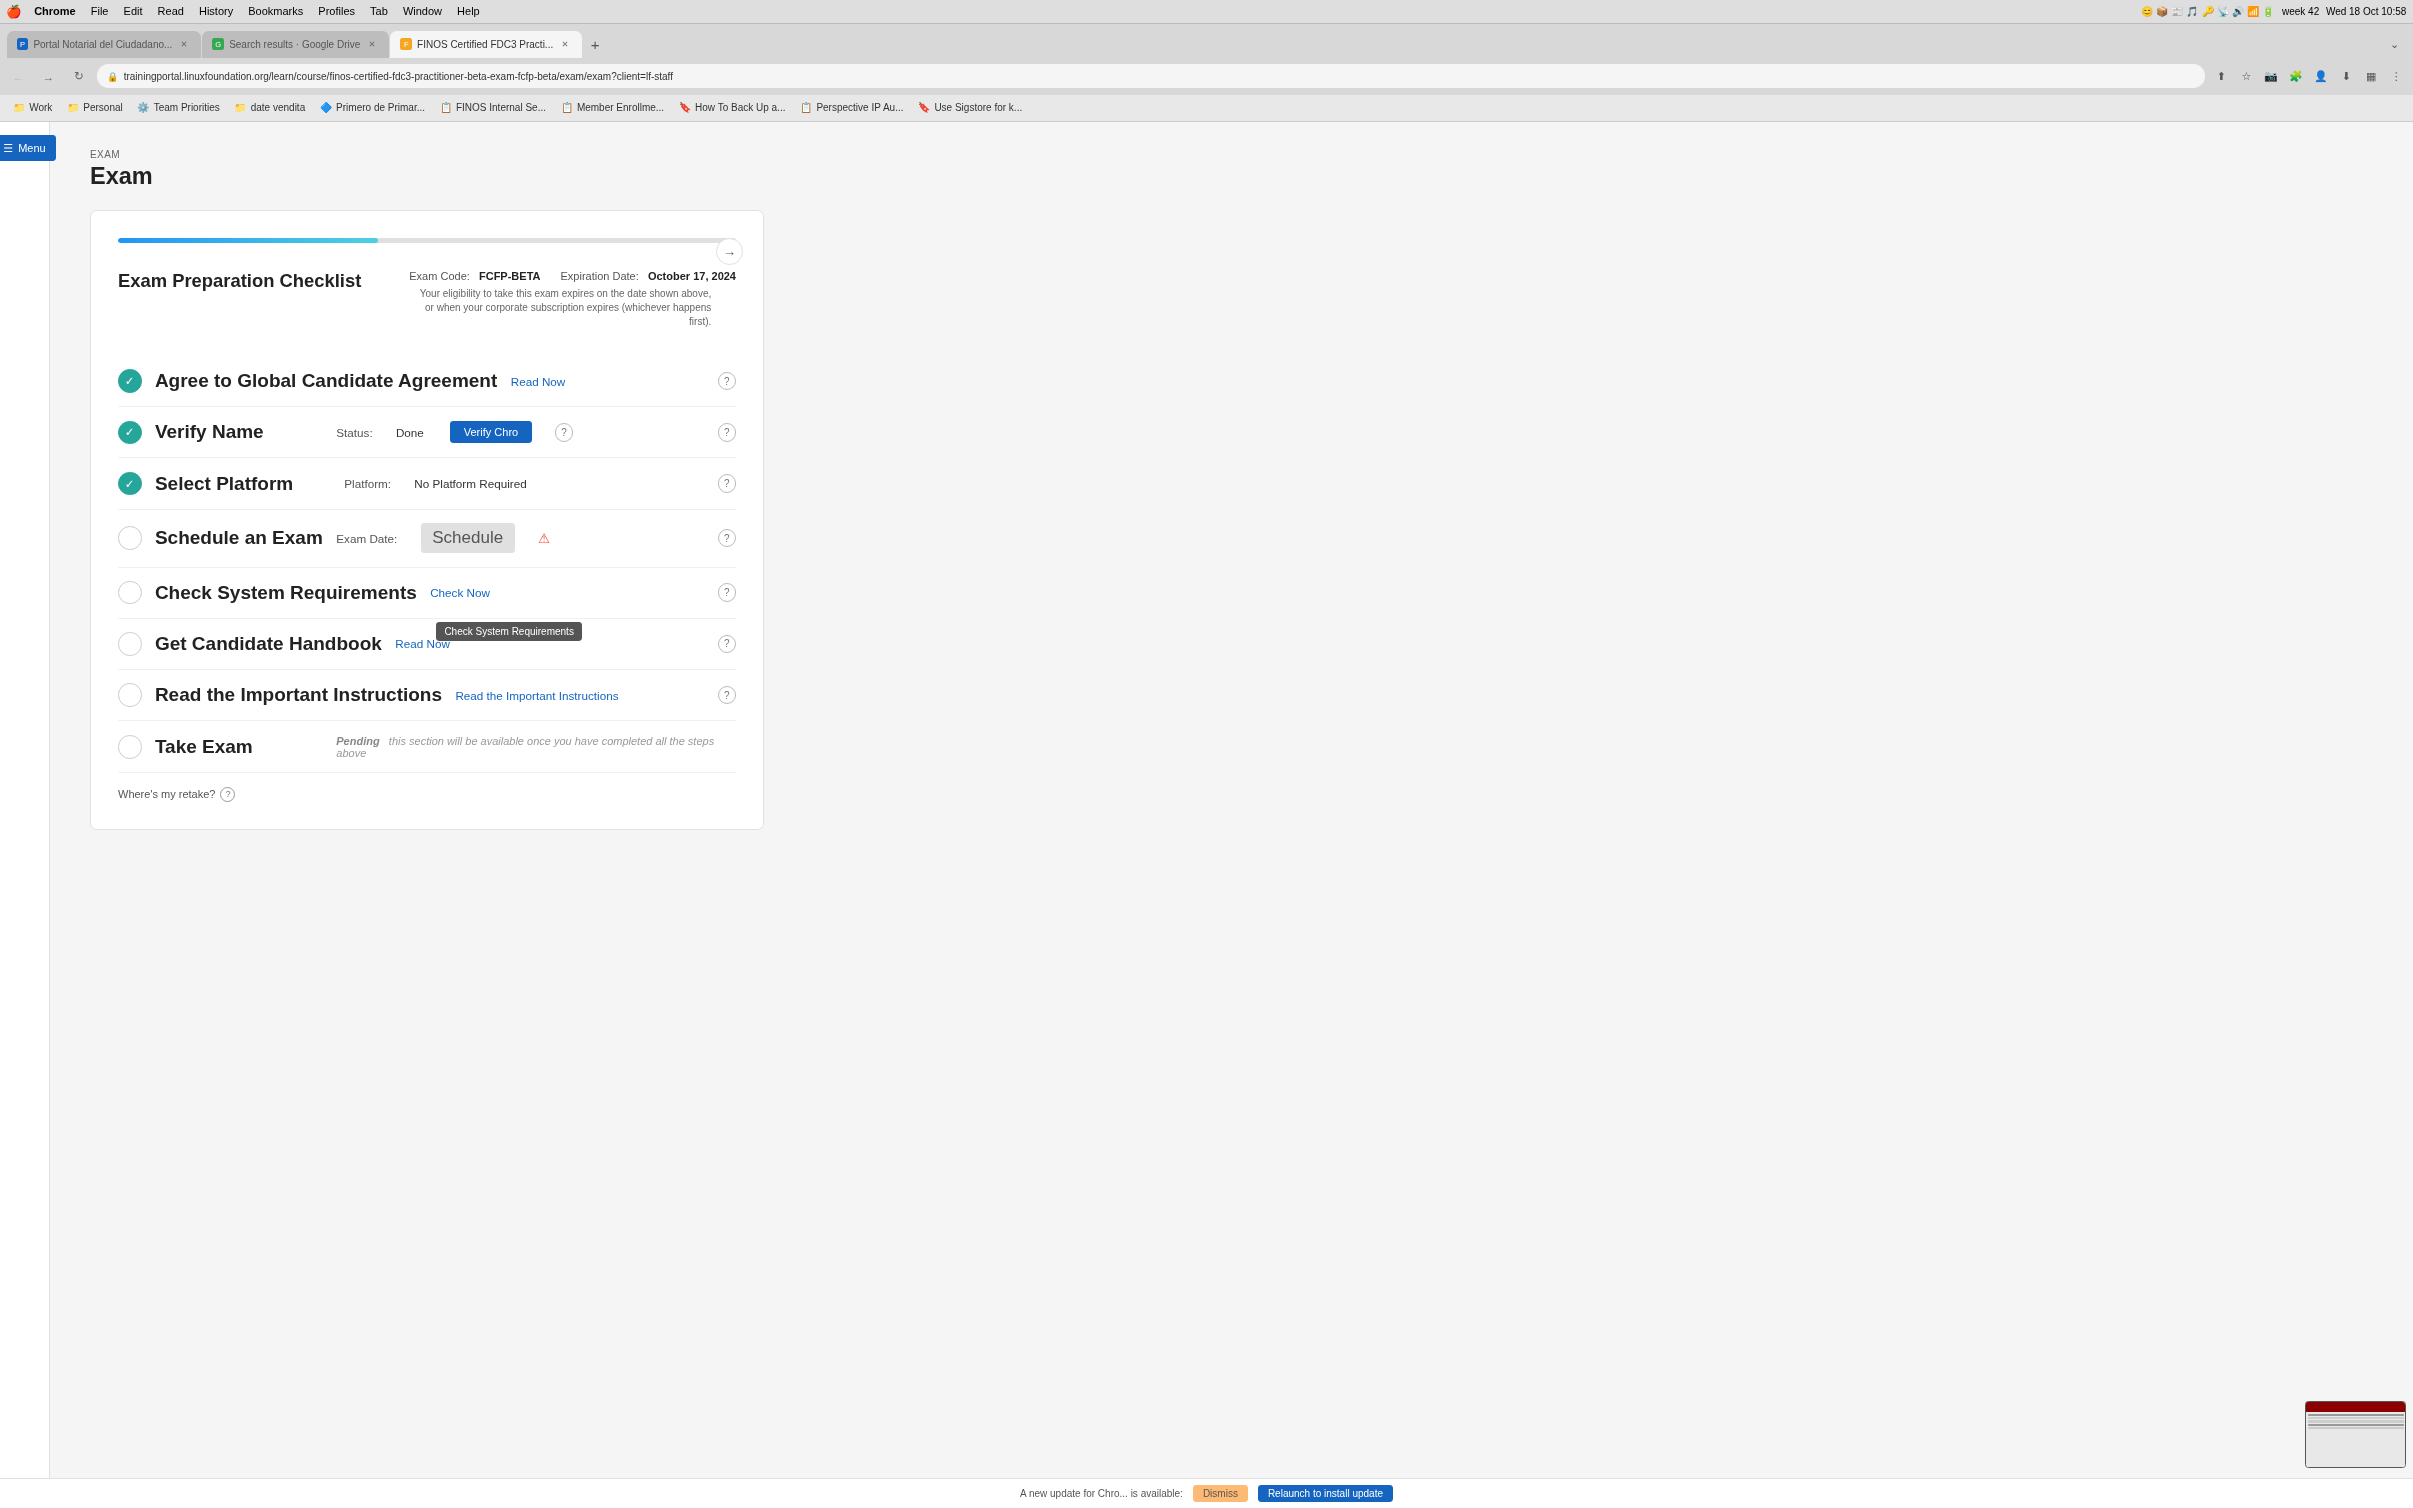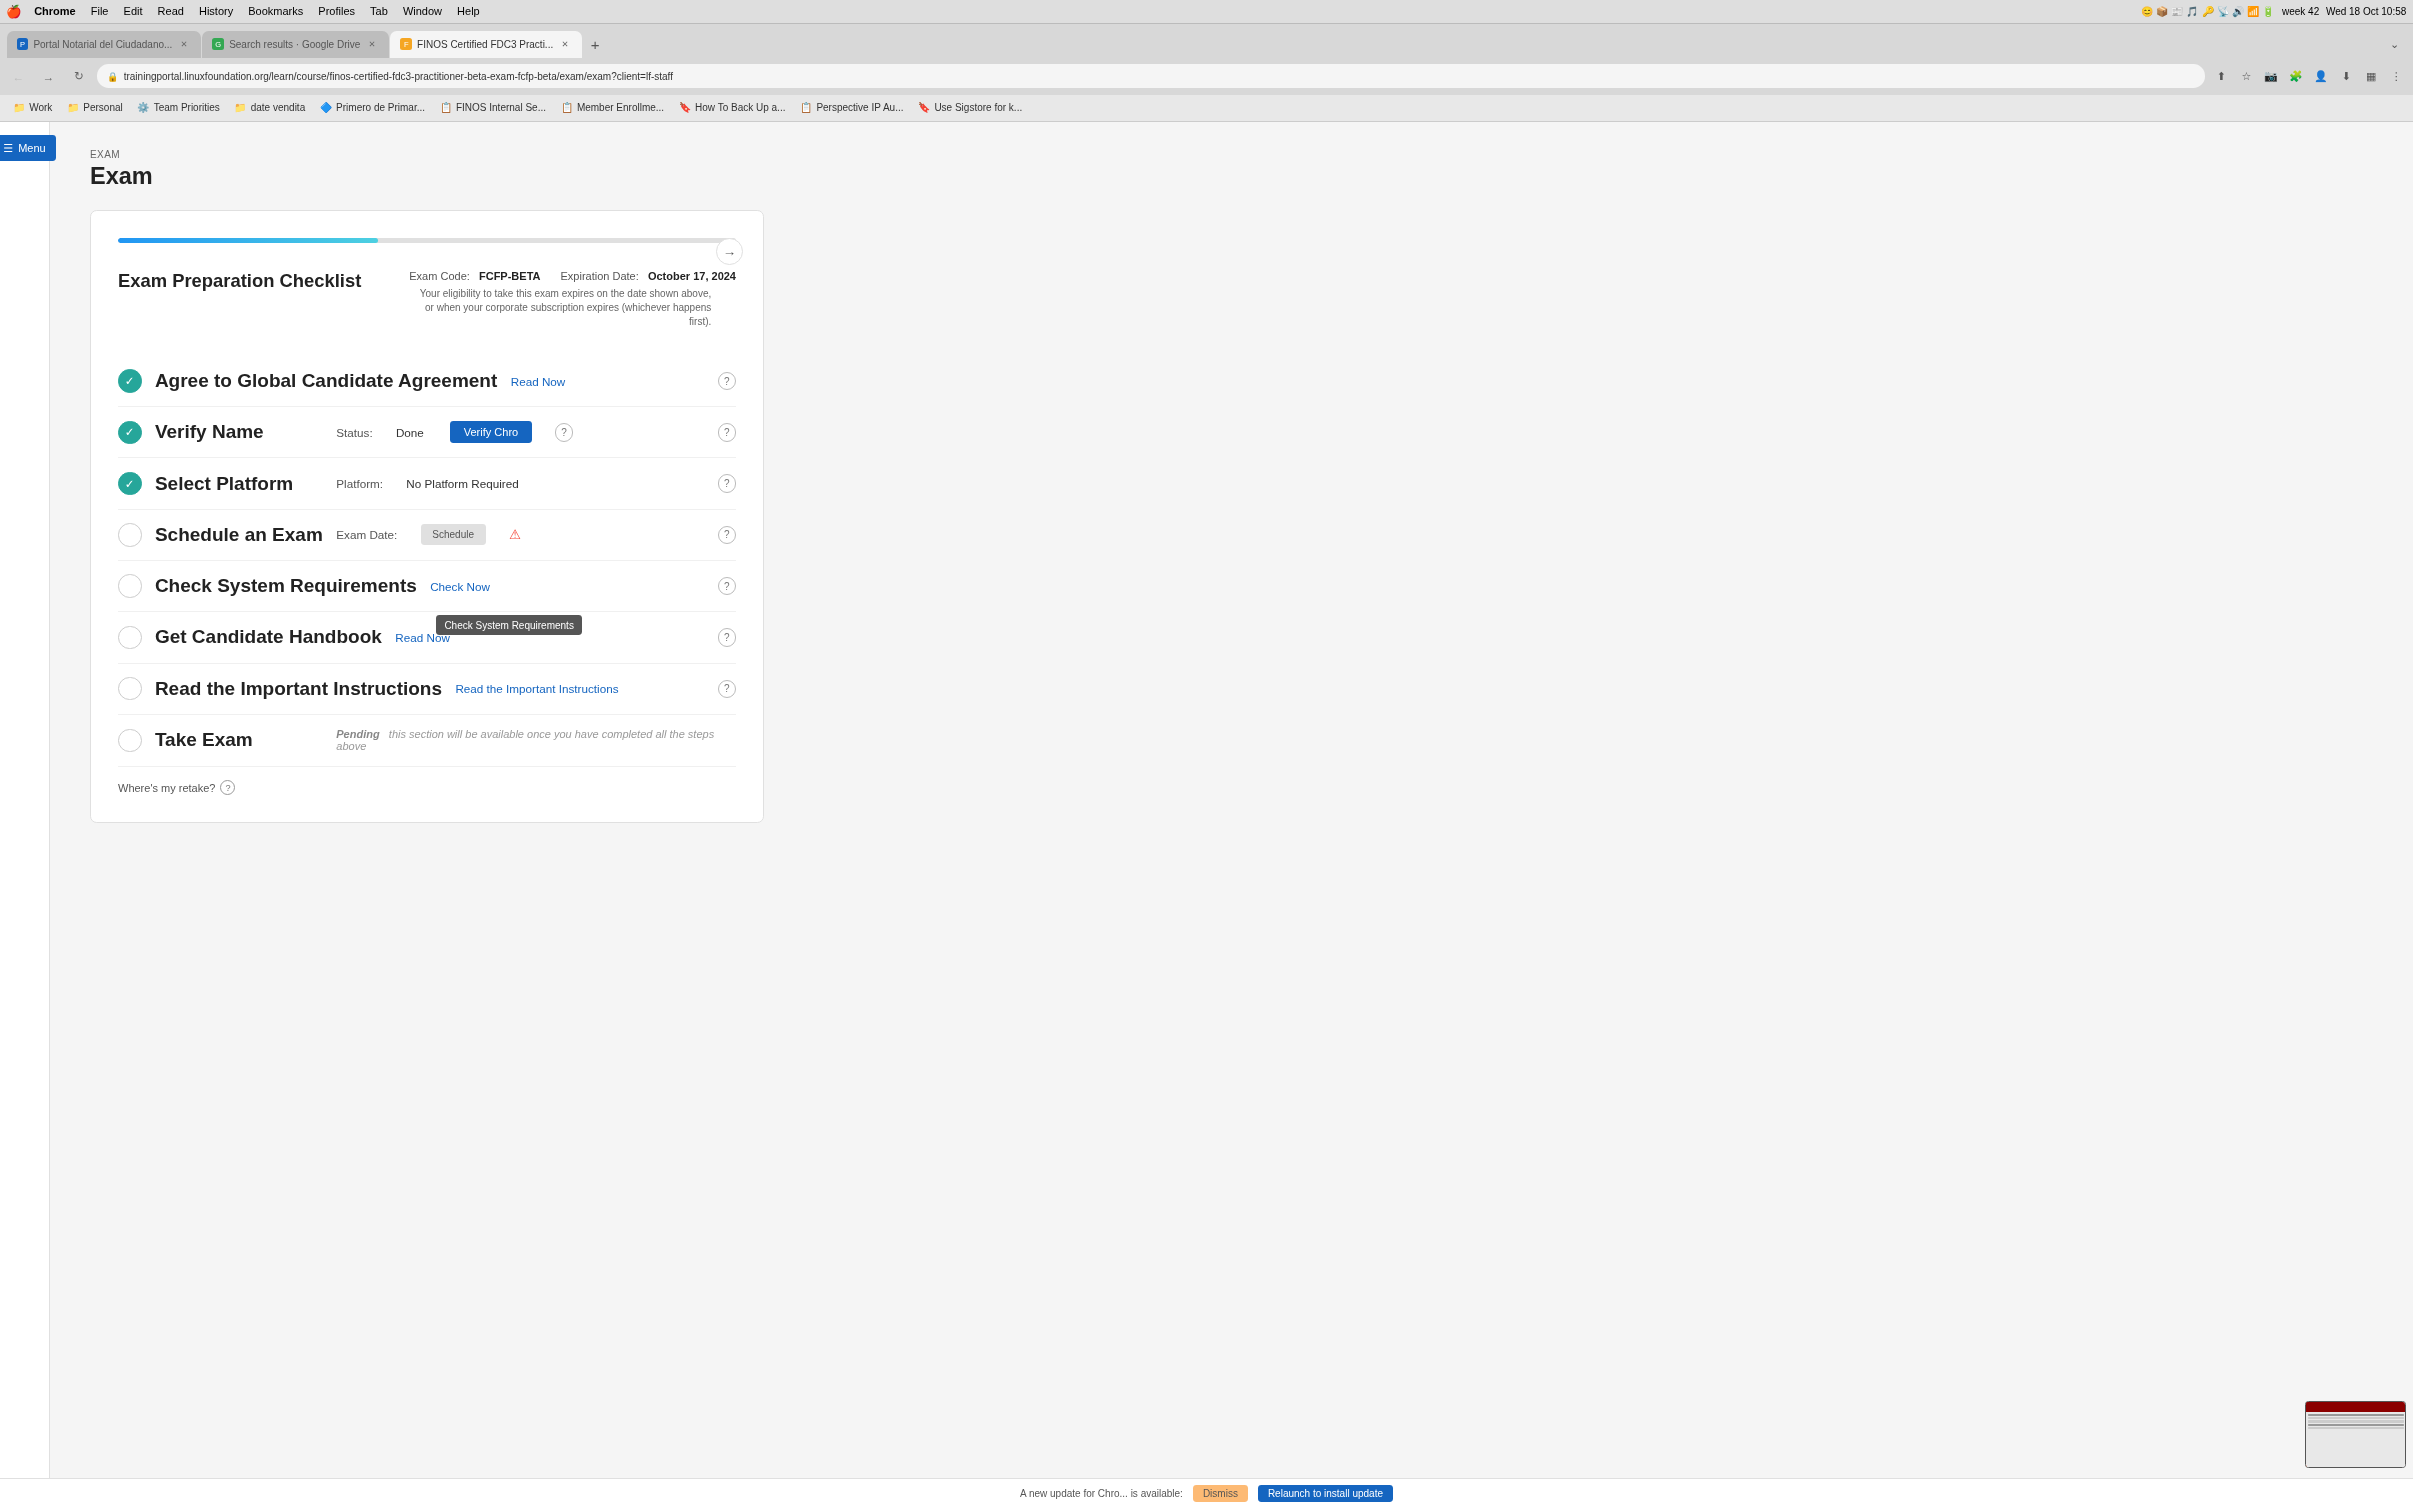--- a/index.html
+++ b/index.html
@@ -353,42 +353,42 @@
       gap: 10px;
       font-size: 11.7px;
     }
     .item-link {
       color: #1565c0;
       text-decoration: none;
       cursor: pointer;
     }
     .status-label { color: #555; }
     .status-value { color: #333; }
-    .platform-label { color: #555; }
+    .platform-label { color: #555; margin-left: 8px; }
     .platform-value { color: #333; }
     .exam-date-label { color: #555; }
 
     .verify-again-btn {
       background: #1565c0;
       color: white;
       border: none;
       padding: 5px 13.4px;
       border-radius: 3.4px;
       font-size: 11px;
       cursor: pointer;
       font-weight: 500;
     }
 
     .schedule-btn {
       background: #e0e0e0;
       color: #555;
       border: none;
       padding: 5px 11.7px;
       border-radius: 3.4px;
-      font-size: 10px;
+      font-size: 17px;
       cursor: pointer;
     }
 
     .warning-icon {
       color: #f44336;
       font-size: 13.4px;
     }
 
     .help-icon {
       width: 18.4px;

